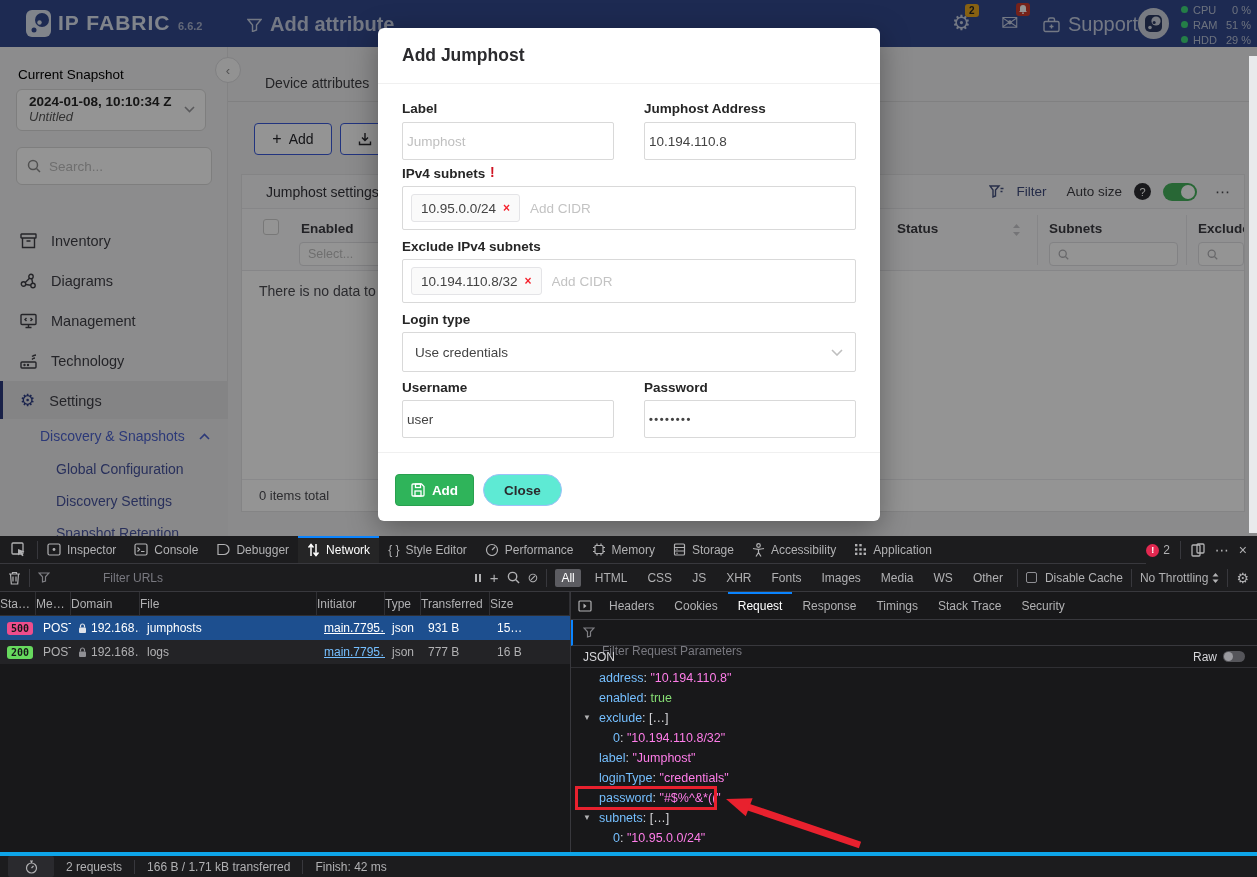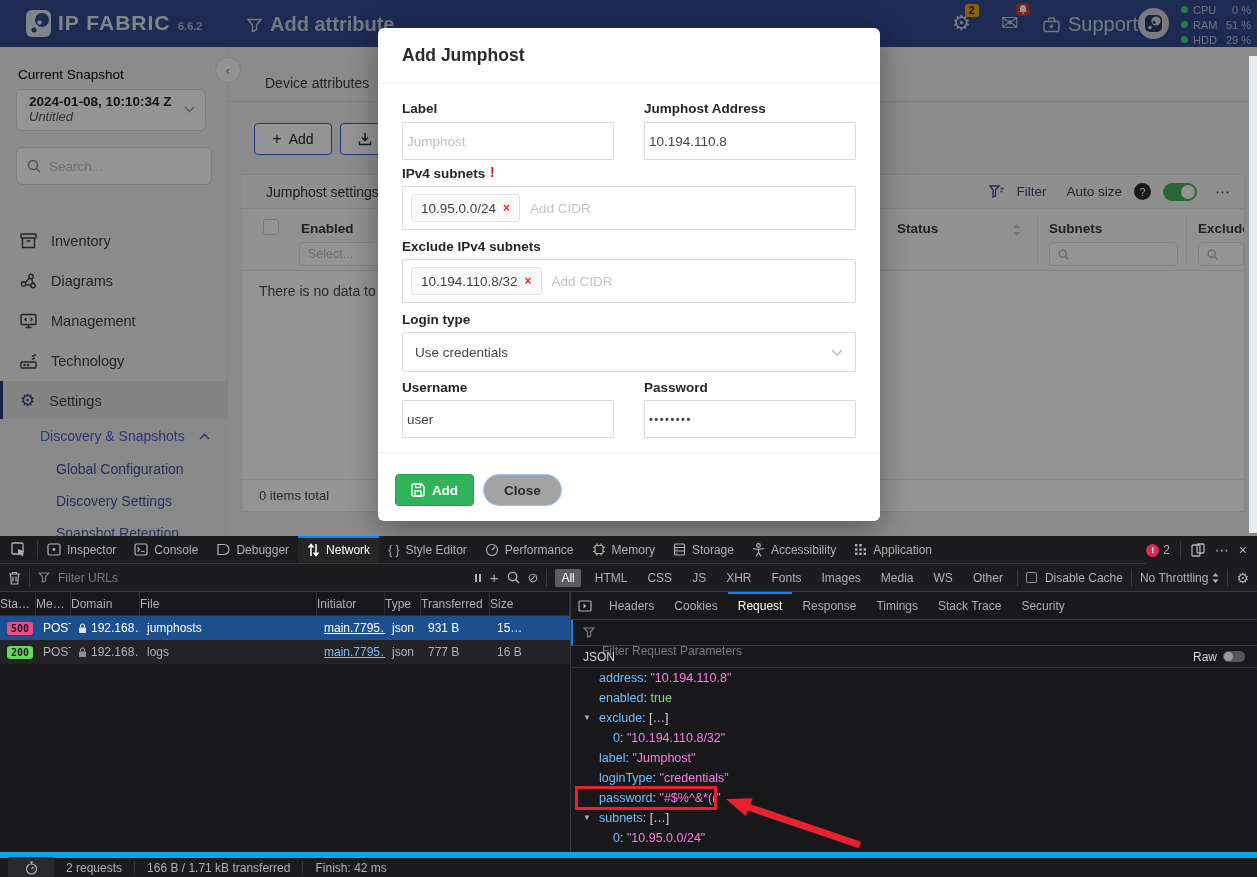--- a/index.html
+++ b/index.html
@@ -63,21 +63,21 @@
 .m-label{position:absolute;font-size:13.5px;font-weight:bold;color:#262626}
 .m-input{position:absolute;height:38px;border:1px solid #d9d9d9;border-radius:2px;padding:0 4px;font-size:13.5px;color:#434343;outline:none;background:#fff;font-family:"Liberation Sans",sans-serif}
 .m-input::placeholder{color:#bfbfbf}
 .tagbox{position:absolute;left:24px;width:454px;height:44px;border:1px solid #d9d9d9;border-radius:2px;display:flex;align-items:center;padding:0 8px;gap:10px}
 .chip{display:flex;align-items:center;gap:7px;height:28px;border:1px solid #e4e4e7;background:#fafafa;border-radius:3px;padding:0 9px;font-size:13.5px;color:#434343}
 .chip .x{color:#f5222d;font-weight:bold;font-size:12px;cursor:pointer}
 .addcidr{border:0;outline:0;font-size:13.5px;color:#434343;width:120px}
 .addcidr::placeholder{color:#c3c3c3}
 .m-select{position:absolute;left:24px;width:454px;height:40px;border:1px solid #d9d9d9;border-radius:2px;display:flex;align-items:center;padding:0 12px;font-size:13.5px;color:#434343;cursor:pointer}
 .btn-green{position:absolute;left:17px;top:446px;width:79px;height:32px;background:#2fb45a;border-radius:4px;display:flex;align-items:center;justify-content:center;gap:7px;color:#fff;font-size:13.5px;font-weight:600;cursor:pointer;border:1px solid #29a04f}
-.btn-close{position:absolute;left:105px;top:446px;width:79px;height:32px;background:#a3a3a3;border:1px solid #9dc1f8;border-radius:16px;display:flex;align-items:center;justify-content:center;color:#2b2b2e;font-size:13.5px;font-weight:600;cursor:pointer}
+.btn-close{position:absolute;left:105px;top:446px;width:79px;height:32px;background:#5eead4;border:1px solid #9dc1f8;border-radius:16px;display:flex;align-items:center;justify-content:center;color:#2b2b2e;font-size:13.5px;font-weight:600;cursor:pointer}
 .excl{color:#cf1322;font-weight:bold;font-size:14px}
 
 
 .devtools{position:absolute;left:0;top:536px;width:1257px;height:341px;background:#18181a;color:#b1b1b3;font-size:12px}
 .dt-tabbar{position:absolute;left:0;top:0;width:100%;height:28px;background:#1c1c1e;border-bottom:1px solid #38383d;display:flex;align-items:stretch}
 .dt-tab{display:flex;align-items:center;gap:6px;padding:0 9px;cursor:pointer;white-space:nowrap}
 .dt-tab.active{color:#fff;box-shadow:inset 0 2px 0 #0a84ff;background:#252526}
 .dt-sep{width:1px;background:#38383d;height:18px;align-self:center}
 .dt-right{position:absolute;right:0;top:0;height:28px;display:flex;align-items:center;gap:10px;padding-right:10px;background:#1c1c1e}
 .errbadge{display:flex;align-items:center;gap:4px;cursor:pointer}
@@ -117,21 +117,21 @@
 .jrow{position:relative;height:20px;display:flex;align-items:center;padding-left:28px;white-space:nowrap}
 .jrow.ind1{padding-left:42px}
 .twisty{position:absolute;left:12px;top:5px;font-size:8px;color:#b1b1b3}
 .jkey{color:#75bfff}
 .jcolon{color:#d7d7db}
 .jstr{color:#ff7de9}
 .jbool{color:#86de74}
 .jarr{color:#d7d7db}
 .hlbox{position:absolute;left:4px;top:-2px;width:142px;height:24px;border:3px solid #e8212e;pointer-events:none}
 
-.dt-status{position:absolute;left:0;bottom:0;width:100%;height:25px;background:#1c1c1e;border-top:6px solid #0ea5e9;display:flex;align-items:center;gap:12px;padding:0 8px}
+.dt-status{position:absolute;left:0;bottom:0;width:100%;height:25px;background:#1c1c1e;border-top:4px solid #0ea5e9;display:flex;align-items:center;gap:12px;padding:0 8px}
 .sw-box{width:46px;height:21px;background:#2a2a2e;border-radius:2px;display:flex;align-items:center;justify-content:center;cursor:pointer}
 .vsep{width:1px;height:14px;background:#38383d}
 
 .annotation{position:absolute;left:0;top:0;width:1257px;height:877px;z-index:200;pointer-events:none}
 </style>
 </head>
 <body>
 
 <div class="stage">
 
@@ -564,21 +564,21 @@
           <svg width="13" height="14" viewBox="0 0 13 14" fill="none" stroke="#b1b1b3" stroke-width="1.2">
             <path d="M1 3h11M4.5 3V1.5h4V3M2.5 3l.8 10h6.4l.8-10M5 5.5v5M8 5.5v5"></path>
           </svg>
         </span>
       <span class="dt-sep"></span>
       <span class="ficon">
           <svg width="12" height="11" viewBox="0 0 12 11" fill="none" stroke="#7f7f84" stroke-width="1.2">
             <path d="M1 1h10L7.5 4.8V9l-3 1V4.8L1 1z"></path>
           </svg>
         </span>
-      <input class="dt-input" style="flex: 1 1 auto;" placeholder="Filter URLs">
+      <input class="dt-input" style="flex: 1 1 auto; margin-left: 45px;" placeholder="Filter URLs">
       <span>
           <svg width="8" height="10" viewBox="0 0 8 10" fill="#b1b1b3">
             <rect x="1" y="1" width="2" height="8"></rect>
             <rect x="5" y="1" width="2" height="8"></rect>
           </svg>
         </span>
       <span style="font-size:15px;cursor:pointer">+</span>
       <span>
           <svg width="13" height="13" viewBox="0 0 14 14" fill="none" stroke="#b1b1b3" stroke-width="1.5">
             <circle cx="6" cy="6" r="4.5"></circle>

